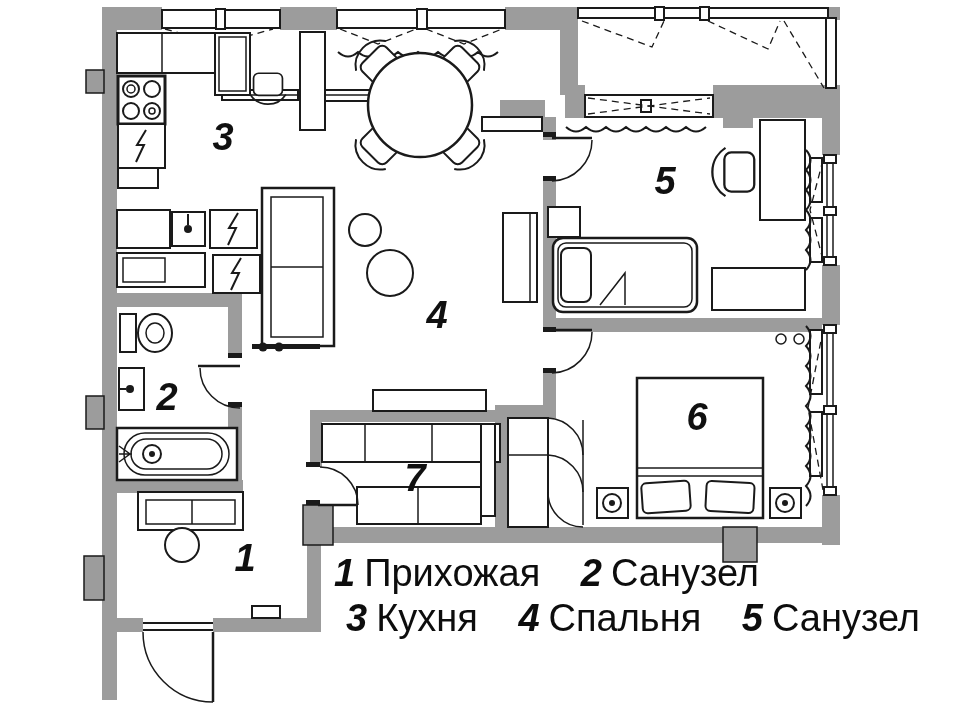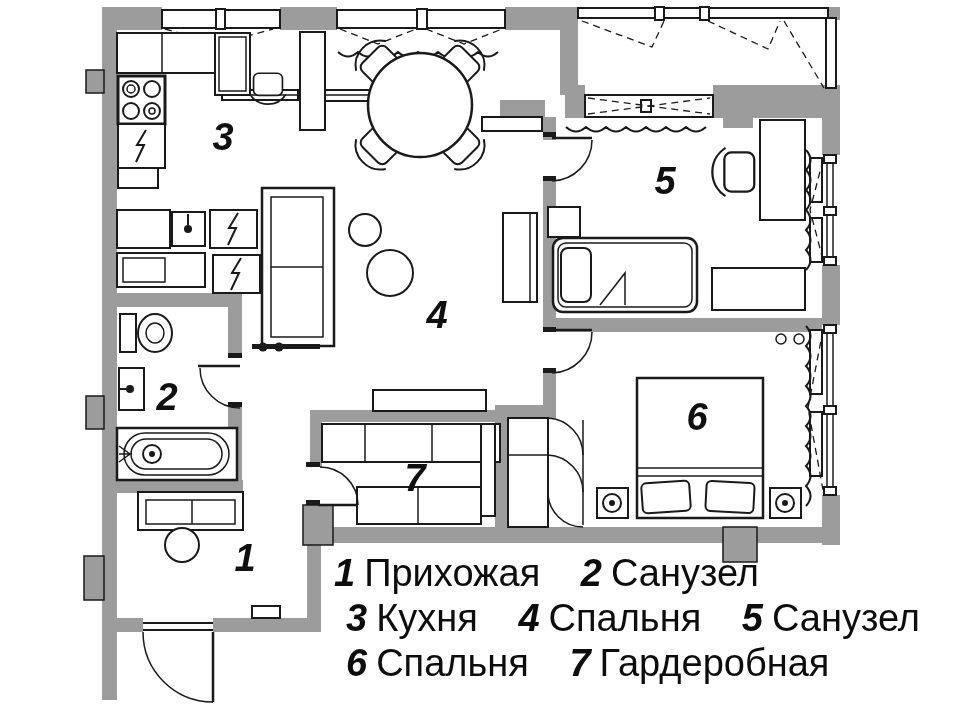--- a/index.html
+++ b/index.html
@@ -342,18 +342,14 @@
 <div class="legend">
   <span class="row row1">
     <span class="li"><span class="num">1</span><span>Прихожая</span></span>
     <span class="li"><span class="num">2</span><span>Санузел</span></span>
   </span>
   <span class="row row2">
     <span class="li"><span class="num">3</span><span>Кухня</span></span>
     <span class="li"><span class="num">4</span><span>Спальня</span></span>
     <span class="li"><span class="num">5</span><span>Санузел</span></span>
   </span>
-  <span class="row row3">
-    <span class="li"><span class="num">6</span><span>Спальня</span></span>
-    <span class="li"><span class="num">7</span><span>Гардеробная</span></span>
-  </span>
 </div>
 </div>
 
 </body></html>

